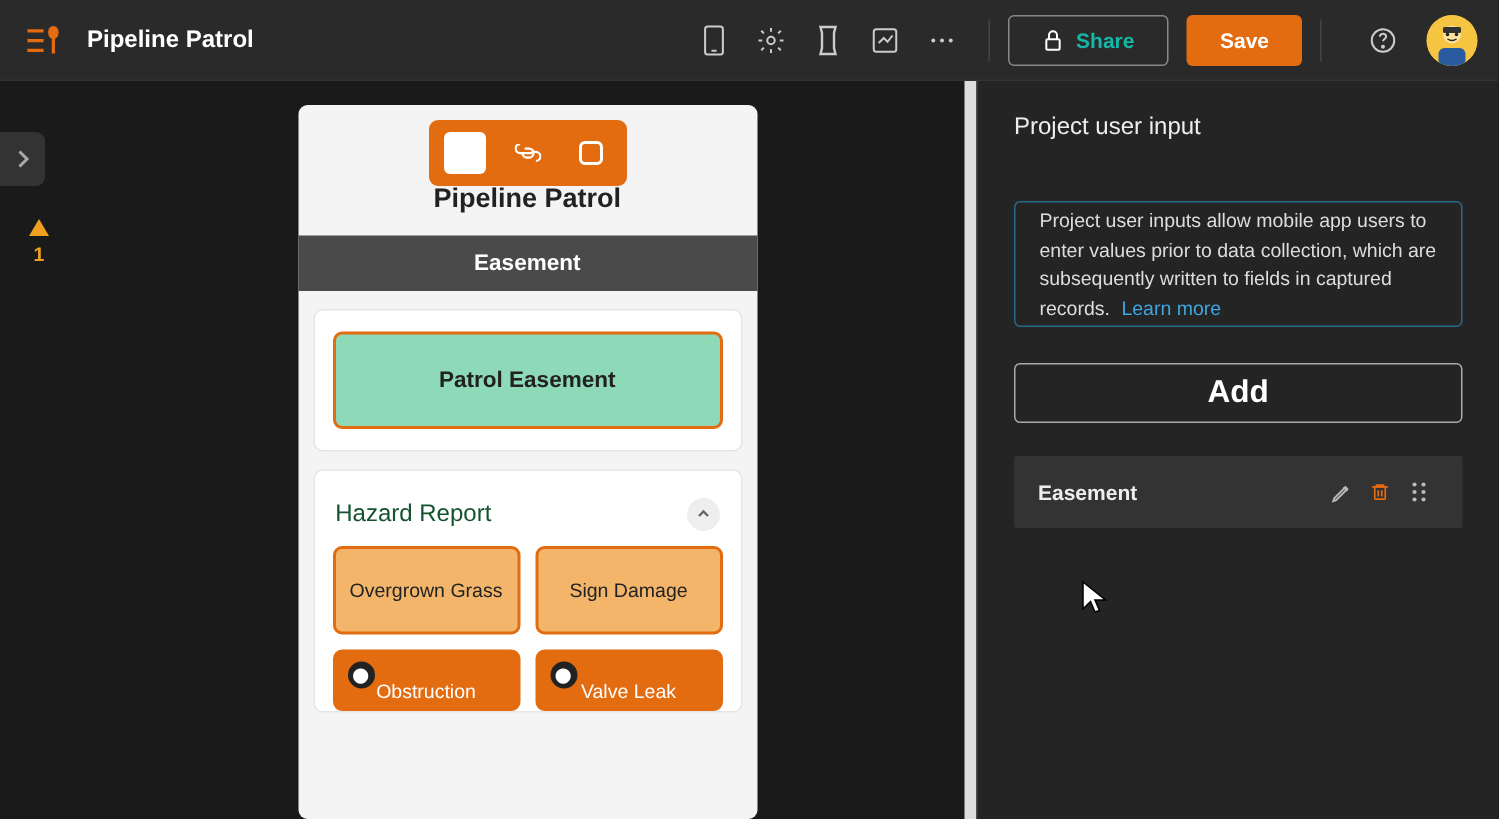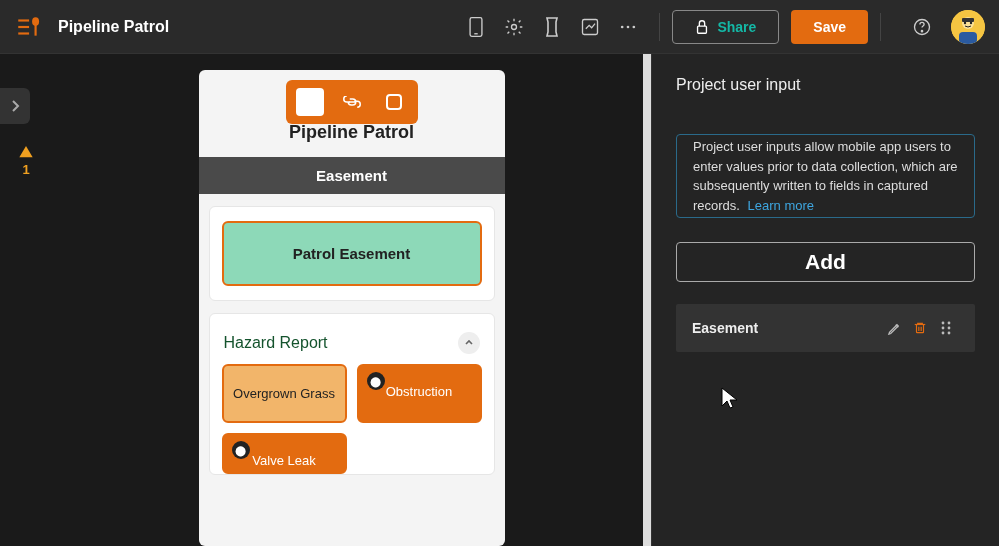--- a/index.html
+++ b/index.html
@@ -177,20 +177,21 @@
         <div class="section-head">
           <span>Hazard Report</span>
           <div class="chev-circle">
             <svg width="10" height="10" viewBox="0 0 10 10" fill="none" stroke="#666" stroke-width="1.6">
                 <polyline points="2 6 5 3 8 6"></polyline>
               </svg>
           </div>
         </div>
         <div class="chip-grid">
           <div class="chip">Overgrown Grass</div>
+          <div class="chip">Sign Damage</div>
           <div class="chip chip-dark">
             <div class="linkglyph">⬤</div>
             <span>Obstruction</span>
           </div>
           <div class="chip chip-dark">
             <div class="linkglyph">⬤</div>
             <span>Valve Leak</span>
           </div>
         </div>
       </div>

